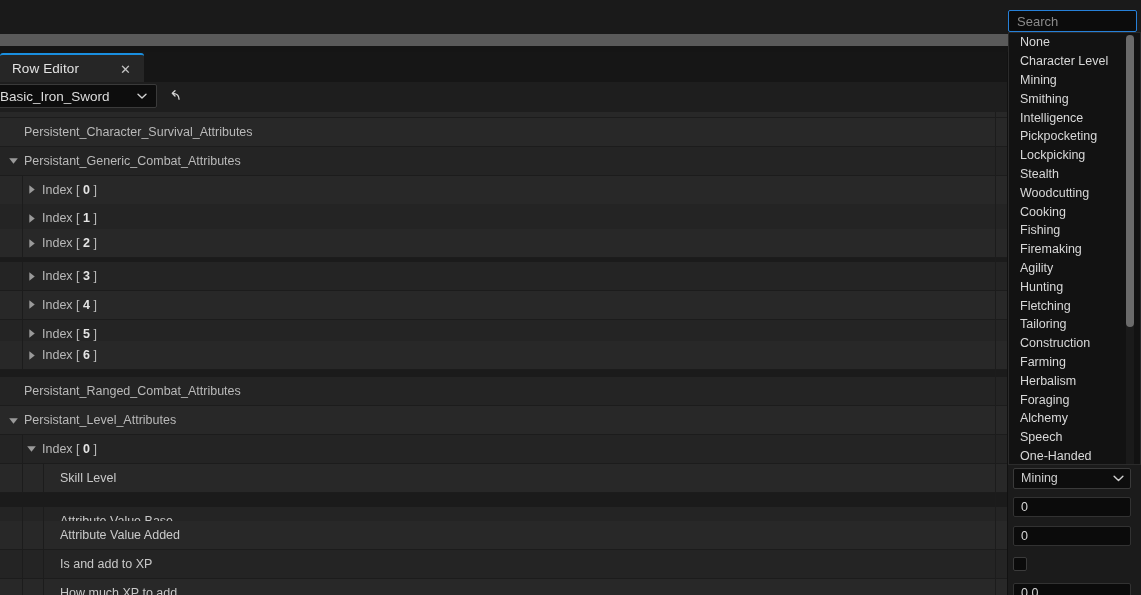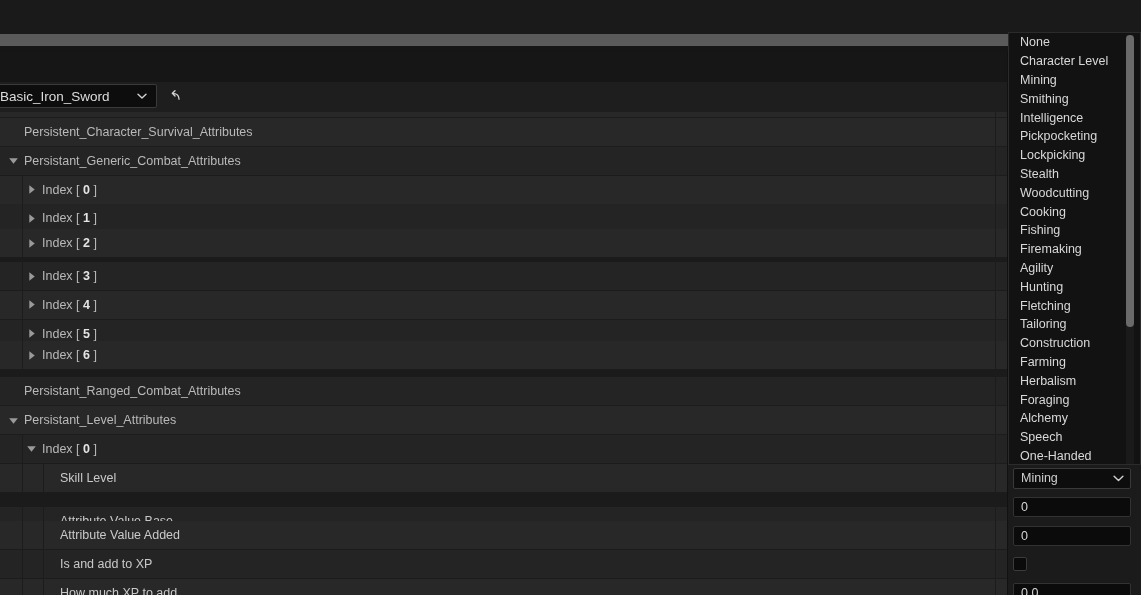--- a/index.html
+++ b/index.html
@@ -119,20 +119,24 @@
 </head>
 <body>
 
 <div id="root">
 
   <div class="top-dark"></div>
   <div class="grey-bar"></div>
   <div class="below-grey"></div>
   <div class="tab-strip"></div>
 
+  <div class="tab">
+    <span class="tab-label">Row Editor</span>
+    <span class="tab-close">✕</span>
+  </div>
 
   <div class="toolbar"></div>
   <div class="row-combo">
     <span class="row-combo-text">Basic_Iron_Sword</span>
     <svg class="row-combo-arrow" viewBox="0 0 10 10">
       <path d="M1 3.2 L5 7 L9 3.2" stroke="#cfcfcf" stroke-width="1.4" fill="none" stroke-linecap="round" stroke-linejoin="round"></path>
     </svg>
   </div>
   <div class="revert-btn">
     <svg viewBox="0 0 20 20" width="18" height="18">
@@ -311,14 +315,17 @@
         <div class="pitem">Herbalism</div>
         <div class="pitem">Foraging</div>
         <div class="pitem">Alchemy</div>
         <div class="pitem">Speech</div>
         <div class="pitem">One-Handed</div>
       </div>
     <div class="popup-scroll-track"></div>
     <div class="popup-scroll-thumb"></div>
   </div>
 
+  <div class="searchbox">
+    <input type="text" placeholder="Search" style="">
+  </div>
 
 </div>
 
 </body></html>

